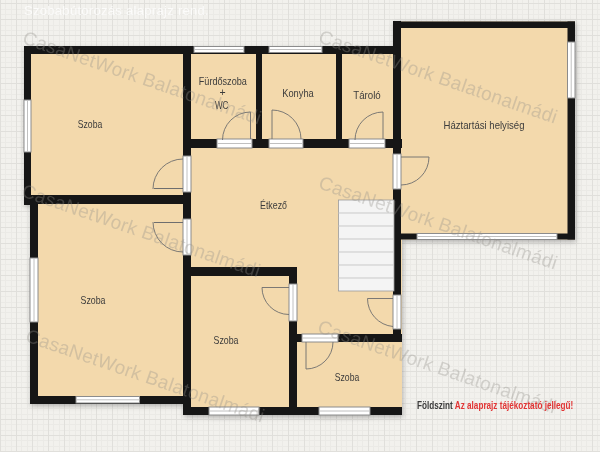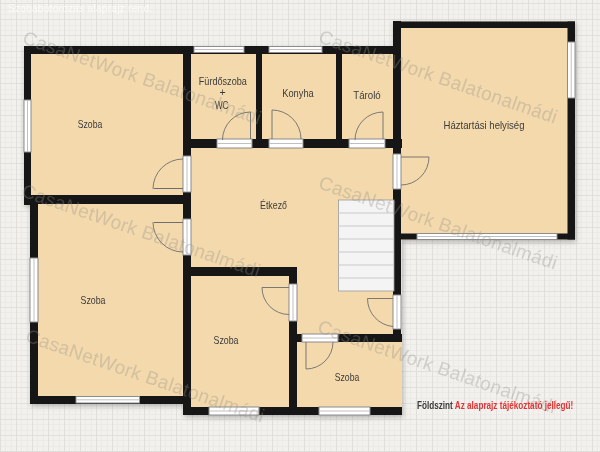--- a/index.html
+++ b/index.html
@@ -196,21 +196,21 @@
 
   <text x="273.5" y="209" font-size="10.5" fill="#3c3c3c" text-anchor="middle" textLength="27" lengthAdjust="spacingAndGlyphs">Étkező</text>
 
   <text x="93" y="304" font-size="10.5" fill="#3c3c3c" text-anchor="middle" textLength="25" lengthAdjust="spacingAndGlyphs">Szoba</text>
 
   <text x="226" y="344" font-size="10.5" fill="#3c3c3c" text-anchor="middle" textLength="25" lengthAdjust="spacingAndGlyphs">Szoba</text>
 
   <text x="347" y="381" font-size="10.5" fill="#3c3c3c" text-anchor="middle" textLength="24.5" lengthAdjust="spacingAndGlyphs">Szoba</text>
 </svg>
 
-<div style="position:absolute;left:8px;top:3px;font-size:10px;color:rgba(255,255,255,0.75);letter-spacing:0.3px;">Szobabútorozás alaprajz rend.</div>
+<div style="position:absolute;left:24px;top:3px;font-size:13px;color:rgba(255,255,255,0.75);letter-spacing:0.3px;">Szobabútorozás alaprajz rend.</div>
 
 <div class="wm" style="left:27px;top:27px;">CasaNetWork Balatonalmádi</div>
 
 <div class="wm" style="left:323px;top:26px;">CasaNetWork Balatonalmádi</div>
 
 <div class="wm" style="left:26px;top:180px;">CasaNetWork Balatonalmádi</div>
 
 <div class="wm" style="left:323px;top:172px;">CasaNetWork Balatonalmádi</div>
 
 <div class="wm" style="left:30px;top:325px;">CasaNetWork Balatonalmádi</div>

